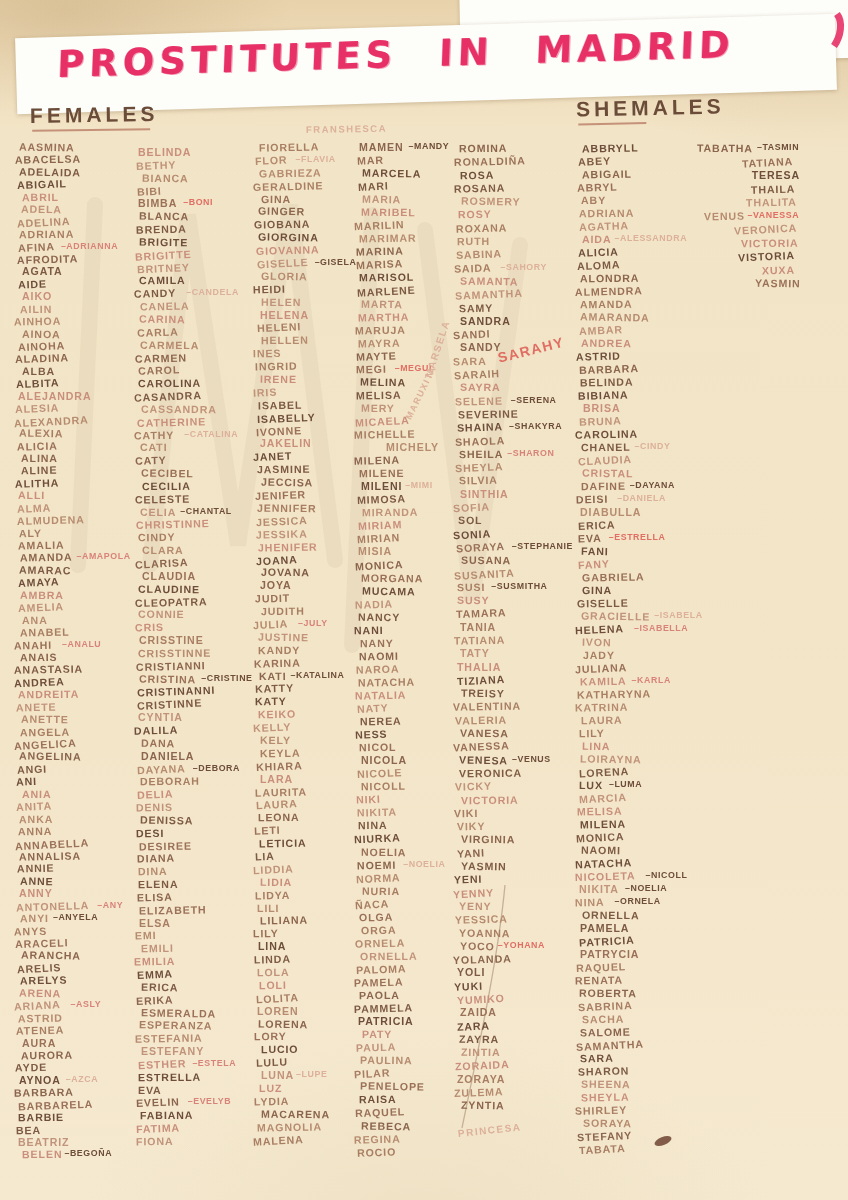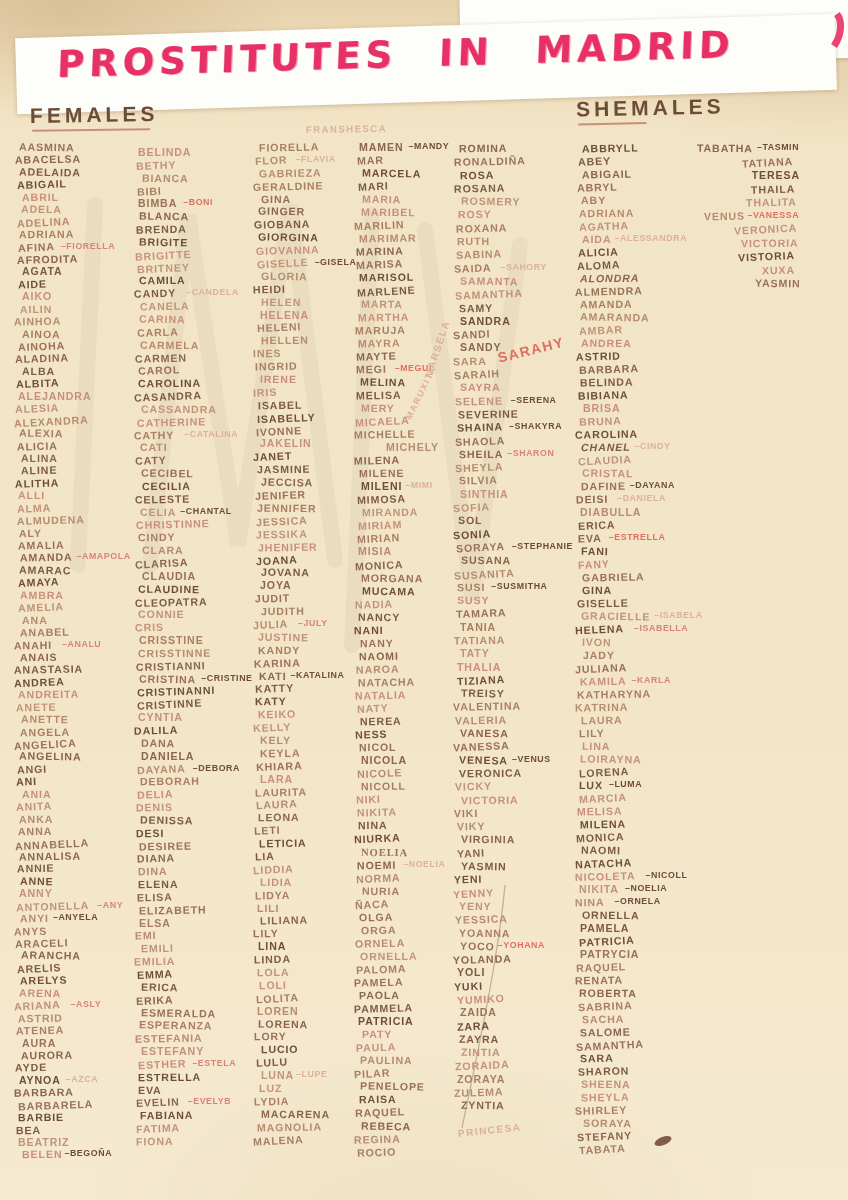--- a/index.html
+++ b/index.html
@@ -70,21 +70,21 @@
 
   <div class="col" id="col-0" style="left:20px;top:141px;--lh:12.45px;">
       <div class="row"><span class="nm" style="color: rgb(154, 113, 88); --r: 1deg; --tx: -1px;">AASMINA</span></div>
       <div class="row"><span class="nm" style="color: rgb(139, 101, 77); --r: -1deg; --tx: -5px;">ABACELSA</span></div>
       <div class="row"><span class="nm" style="color: rgb(125, 90, 67); --r: 1deg; --tx: -1px;">ADELAIDA</span></div>
       <div class="row"><span class="nm" style="color: rgb(110, 78, 58); --r: -2deg; --tx: -3px;">ABIGAIL</span></div>
       <div class="row"><span class="nm" style="color: rgb(201, 143, 124); --r: -0.5deg; --tx: 2px;">ABRIL</span></div>
       <div class="row"><span class="nm" style="color: rgb(192, 147, 122); --r: 1deg; --tx: 1px;">ADELA</span></div>
       <div class="row"><span class="nm" style="color: rgb(182, 139, 111); --r: -3deg; --tx: -3px;">ADELINA</span></div>
       <div class="row"><span class="nm" style="color: rgb(168, 126, 99); --r: -0.5deg; --tx: -1px;">ADRIANA</span></div>
-      <div class="row"><span class="nm" style="color: rgb(154, 113, 88); --r: -3deg; --tx: -2px;">AFINA</span><span class="note" style="color: rgb(216, 131, 122);">–FIORELLA</span></div>
+      <div class="row"><span class="nm" style="color: rgb(154, 113, 88); --r: -3deg; --tx: -2px;">AFINA</span><span class="note" style="color: rgb(216, 131, 122);">–ADRIANNA</span></div>
       <div class="row"><span class="nm" style="color: rgb(139, 101, 77); --r: -1.5deg; --tx: -3px;">AFRODITA</span></div>
       <div class="row"><span class="nm" style="color: rgb(125, 90, 67); --r: 0deg; --tx: 2px;">AGATA</span></div>
       <div class="row"><span class="nm" style="color: rgb(110, 78, 58); --r: -2deg; --tx: -2px;">AIDE</span></div>
       <div class="row"><span class="nm" style="color: rgb(201, 143, 124); --r: 0deg; --tx: 2px;">AIKO</span></div>
       <div class="row"><span class="nm" style="color: rgb(192, 147, 122); --r: -0.5deg; --tx: 0px;">AILIN</span></div>
       <div class="row"><span class="nm" style="color: rgb(182, 139, 111); --r: -1deg; --tx: -6px;">AINHOA</span></div>
       <div class="row"><span class="nm" style="color: rgb(168, 126, 99); --r: 1deg; --tx: 2px;">AINOA</span></div>
       <div class="row"><span class="nm" style="color: rgb(154, 113, 88); --r: -2.5deg; --tx: -2px;">AINOHA</span></div>
       <div class="row"><span class="nm" style="color: rgb(139, 101, 77); --r: -2deg; --tx: -5px;">ALADINA</span></div>
       <div class="row"><span class="nm" style="color: rgb(125, 90, 67); --r: 0.5deg; --tx: 2px;">ALBA</span></div>
@@ -360,21 +360,21 @@
       <div class="row"><span class="nm" style="color: rgb(125, 90, 67); --r: -1deg; --tx: 0px;">NEREA</span></div>
       <div class="row"><span class="nm" style="color: rgb(110, 78, 58); --r: -2deg; --tx: -5px;">NESS</span></div>
       <div class="row"><span class="nm" style="color: rgb(154, 113, 88); --r: -0.5deg; --tx: -1px;">NICOL</span></div>
       <div class="row"><span class="nm" style="color: rgb(139, 101, 77); --r: 0deg; --tx: 1px;">NICOLA</span></div>
       <div class="row"><span class="nm" style="color: rgb(182, 139, 111); --r: -2.5deg; --tx: -3px;">NICOLE</span></div>
       <div class="row"><span class="nm" style="color: rgb(168, 126, 99); --r: -1deg; --tx: 1px;">NICOLL</span></div>
       <div class="row"><span class="nm" style="color: rgb(201, 143, 124); --r: -2deg; --tx: -4px;">NIKI</span></div>
       <div class="row"><span class="nm" style="color: rgb(192, 147, 122); --r: -1.5deg; --tx: -3px;">NIKITA</span></div>
       <div class="row"><span class="nm" style="color: rgb(125, 90, 67); --r: -0.5deg; --tx: -2px;">NINA</span></div>
       <div class="row"><span class="nm" style="color: rgb(110, 78, 58); --r: -2.5deg; --tx: -6px;">NIURKA</span></div>
-      <div class="row"><span class="nm" style="color: rgb(154, 113, 88); font-family: Liberation Serif, serif; --r: 0.5deg; --tx: 1px;">NOELIA</span></div>
+      <div class="row"><span class="nm" style="color: rgb(154, 113, 88); --r: 0.5deg; --tx: 1px;">NOELIA</span></div>
       <div class="row"><span class="nm" style="color: rgb(139, 101, 77); --r: -1.5deg; --tx: -3px;">NOEMI</span><span class="note" style="color: rgb(220, 176, 154);">–NOELIA</span></div>
       <div class="row"><span class="nm" style="color: rgb(182, 139, 111); --r: -2.5deg; --tx: -4px;">NORMA</span></div>
       <div class="row"><span class="nm" style="color: rgb(168, 126, 99); --r: 0.5deg; --tx: 2px;">NURIA</span></div>
       <div class="row"><span class="nm" style="color: rgb(168, 126, 99); --r: -3deg; --tx: -5px;">ÑACA</span></div>
       <div class="row"><span class="nm" style="color: rgb(154, 113, 88); --r: -1deg; --tx: -1px;">OLGA</span></div>
       <div class="row"><span class="nm" style="color: rgb(168, 126, 99); --r: -1deg; --tx: 1px;">ORGA</span></div>
       <div class="row"><span class="nm" style="color: rgb(182, 139, 111); --r: -1.5deg; --tx: -5px;">ORNELA</span></div>
       <div class="row"><span class="nm" style="color: rgb(192, 147, 122); --r: -0.5deg; --tx: 0px;">ORNELLA</span></div>
       <div class="row"><span class="nm" style="color: rgb(168, 126, 99); --r: -2deg; --tx: -4px;">PALOMA</span></div>
       <div class="row"><span class="nm" style="color: rgb(154, 113, 88); --r: -1.5deg; --tx: -6px;">PAMELA</span></div>
@@ -471,34 +471,34 @@
       <div class="row"><span class="nm" style="color: rgb(110, 78, 58); --r: -1deg; --tx: 1px;">ABBRYLL</span></div>
       <div class="row"><span class="nm" style="color: rgb(125, 90, 67); --r: -2.5deg; --tx: -3px;">ABEY</span></div>
       <div class="row"><span class="nm" style="color: rgb(139, 101, 77); --r: -1deg; --tx: 1px;">ABIGAIL</span></div>
       <div class="row"><span class="nm" style="color: rgb(154, 113, 88); --r: -2deg; --tx: -4px;">ABRYL</span></div>
       <div class="row"><span class="nm" style="color: rgb(168, 126, 99); --r: -0.5deg; --tx: 0px;">ABY</span></div>
       <div class="row"><span class="nm" style="color: rgb(182, 139, 111); --r: -0.5deg; --tx: -2px;">ADRIANA</span></div>
       <div class="row"><span class="nm" style="color: rgb(192, 147, 122); --r: -2deg; --tx: -2px;">AGATHA</span></div>
       <div class="row"><span class="nm" style="color: rgb(201, 143, 124); --r: 0.5deg; --tx: 1px;">AIDA</span><span class="note" style="color: rgb(220, 176, 154);">–ALESSANDRA</span></div>
       <div class="row"><span class="nm" style="color: rgb(110, 78, 58); --r: -2deg; --tx: -3px;">ALICIA</span></div>
       <div class="row"><span class="nm" style="color: rgb(125, 90, 67); --r: -2.5deg; --tx: -4px;">ALOMA</span></div>
-      <div class="row"><span class="nm" style="color: rgb(139, 101, 77); font-style: italic; --r: -0.5deg; --tx: -1px;">ALONDRA</span></div>
+      <div class="row"><span class="nm" style="color: rgb(139, 101, 77); --r: -0.5deg; --tx: -1px;">ALONDRA</span></div>
       <div class="row"><span class="nm" style="color: rgb(154, 113, 88); --r: -1.5deg; --tx: -6px;">ALMENDRA</span></div>
       <div class="row"><span class="nm" style="color: rgb(168, 126, 99); --r: -0.5deg; --tx: -1px;">AMANDA</span></div>
       <div class="row"><span class="nm" style="color: rgb(182, 139, 111); --r: 1deg; --tx: -1px;">AMARANDA</span></div>
       <div class="row"><span class="nm" style="color: rgb(192, 147, 122); --r: -2.5deg; --tx: -2px;">AMBAR</span></div>
       <div class="row"><span class="nm" style="color: rgb(201, 143, 124); --r: 0.5deg; --tx: 0px;">ANDREA</span></div>
       <div class="row"><span class="nm" style="color: rgb(110, 78, 58); --r: -1.5deg; --tx: -5px;">ASTRID</span></div>
       <div class="row"><span class="nm" style="color: rgb(139, 101, 77); --r: -2deg; --tx: -2px;">BARBARA</span></div>
       <div class="row"><span class="nm" style="color: rgb(125, 90, 67); --r: -1deg; --tx: -1px;">BELINDA</span></div>
       <div class="row"><span class="nm" style="color: rgb(110, 78, 58); --r: -1.5deg; --tx: -3px;">BIBIANA</span></div>
       <div class="row"><span class="nm" style="color: rgb(201, 143, 124); --r: 0deg; --tx: 2px;">BRISA</span></div>
       <div class="row"><span class="nm" style="color: rgb(192, 147, 122); --r: -2deg; --tx: -2px;">BRUNA</span></div>
       <div class="row"><span class="nm" style="color: rgb(110, 78, 58); --r: -1deg; --tx: -6px;">CAROLINA</span></div>
-      <div class="row"><span class="nm" style="color: rgb(125, 90, 67); font-style: italic; --r: -0.5deg; --tx: 0px;">CHANEL</span><span class="note" style="color: rgb(220, 176, 154);">–CINDY</span></div>
+      <div class="row"><span class="nm" style="color: rgb(125, 90, 67); --r: -0.5deg; --tx: 0px;">CHANEL</span><span class="note" style="color: rgb(220, 176, 154);">–CINDY</span></div>
       <div class="row"><span class="nm" style="color: rgb(192, 147, 122); --r: -3deg; --tx: -3px;">CLAUDIA</span></div>
       <div class="row"><span class="nm" style="color: rgb(201, 143, 124); --r: 1deg; --tx: 1px;">CRISTAL</span></div>
       <div class="row"><span class="nm" style="color: rgb(154, 113, 88); --r: -0.5deg; --tx: 0px;">DAFINE</span><span class="note" style="color: rgb(109, 76, 56);">–DAYANA</span></div>
       <div class="row"><span class="nm" style="color: rgb(139, 101, 77); --r: -1.5deg; --tx: -5px;">DEISI</span><span class="note" style="color: rgb(220, 176, 154);">–DANIELA</span></div>
       <div class="row"><span class="nm" style="color: rgb(182, 139, 111); --r: 0deg; --tx: -1px;">DIABULLA</span></div>
       <div class="row"><span class="nm" style="color: rgb(125, 90, 67); --r: -2.5deg; --tx: -3px;">ERICA</span></div>
       <div class="row"><span class="nm" style="color: rgb(139, 101, 77); --r: -1.5deg; --tx: -3px;">EVA</span><span class="note" style="color: rgb(224, 110, 99);">–ESTRELLA</span></div>
       <div class="row"><span class="nm" style="color: rgb(110, 78, 58); --r: 1deg; --tx: 0px;">FANI</span></div>
       <div class="row"><span class="nm" style="color: rgb(201, 143, 124); --r: -3deg; --tx: -3px;">FANY</span></div>
       <div class="row"><span class="nm" style="color: rgb(154, 113, 88); --r: -1deg; --tx: 1px;">GABRIELA</span></div>

